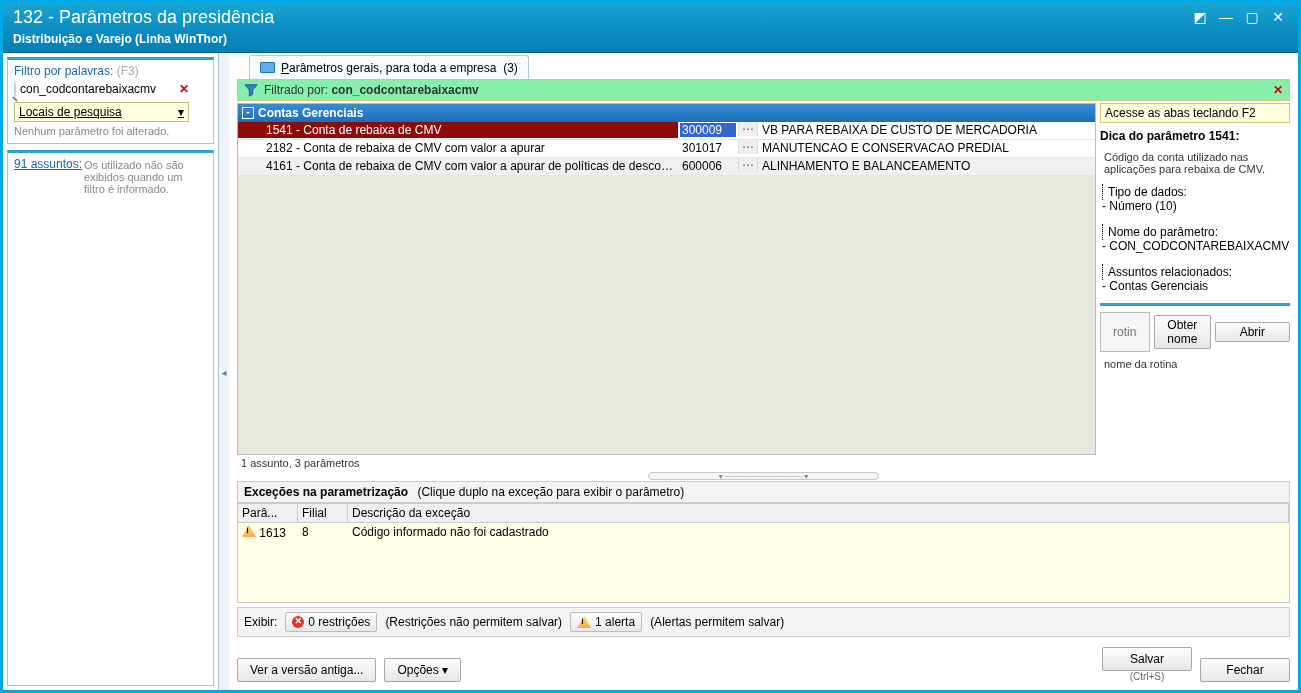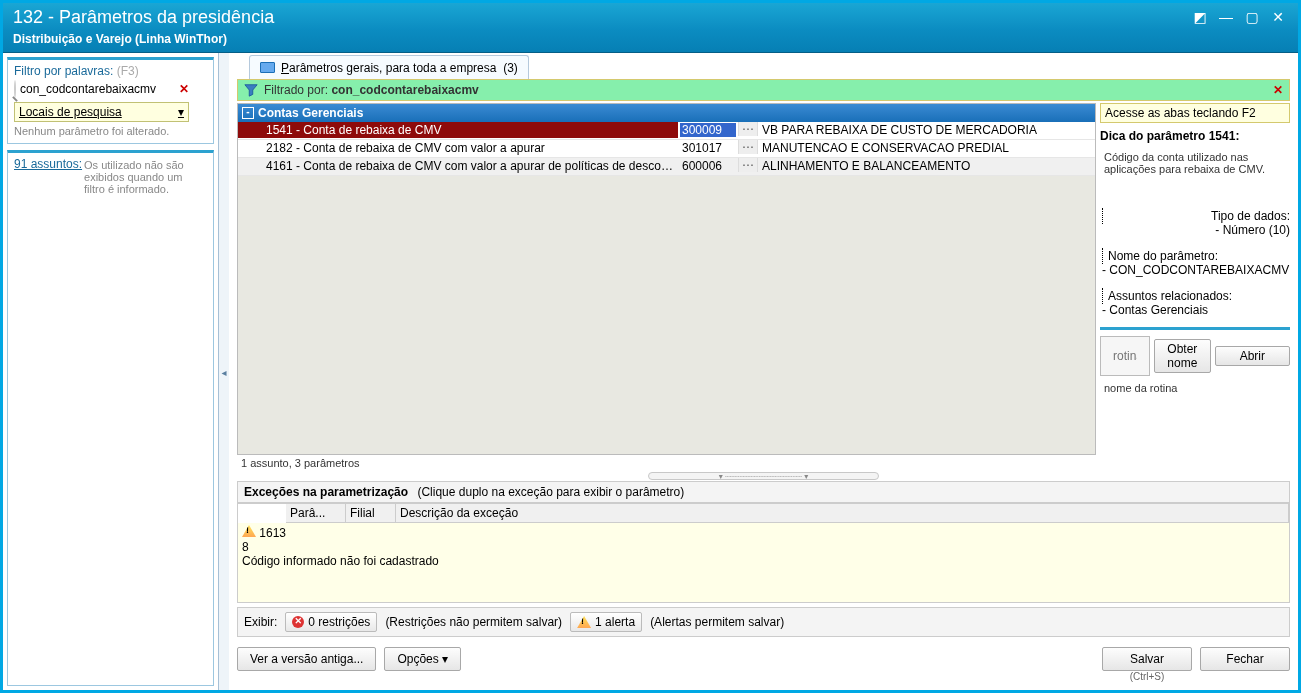--- a/index.html
+++ b/index.html
@@ -48,31 +48,31 @@
 .c2 .plain{padding-left:2px;}
 .c3{flex:0 0 20px;display:flex;align-items:center;justify-content:center;border-left:1px solid #ddd;border-right:1px solid #ddd;background:#eee;cursor:pointer;color:#555;}
 .c4{flex:1;padding:1px 4px;overflow:hidden;white-space:nowrap;text-overflow:ellipsis;}
 .gridbody{flex:1;background:#e8e8e1;overflow:auto;}
 .status1{padding:2px 4px;color:#333;font-size:11px;}
 .hsplitter{height:10px;display:flex;align-items:center;justify-content:center;cursor:ns-resize;}
 .hsplitter .grip{border:1px solid #c8c8c8;border-radius:4px;padding:0 70px;height:8px;display:flex;align-items:center;justify-content:center;font-size:8px;color:#888;background:#f4f4f4;}
 .exchdr{background:#f4f4f4;border:1px solid #ccc;padding:3px 6px;margin:0 8px;}
 .exchdr b{margin-right:6px;}
 .excgrid{border:1px solid #ccc;margin:0 8px 4px 8px;display:flex;flex-direction:column;height:100px;}
-.excgrid .hdr{display:flex;background:#f0f0f0;border-bottom:1px solid #ccc;margin-left:48px;}
+.excgrid .hdr{display:flex;background:#f0f0f0;border-bottom:1px solid #ccc;}
 .excgrid .hdr div{padding:2px 4px;border-right:1px solid #ccc;}
 .excgrid .body{flex:1;background:#ffffe8;}
-.excgrid .row{display:flex;padding:2px 0;flex-direction:column;}
+.excgrid .row{display:flex;padding:2px 0;}
 .excgrid .row div{padding:0 4px;}
 .warn{display:inline-block;width:14px;height:12px;background:linear-gradient(#ffe259,#ffa751);clip-path:polygon(50% 0,100% 100%,0 100%);position:relative;}
 .warn::after{content:"!";position:absolute;left:4px;top:0;font-size:9px;color:#000;font-weight:bold;}
 .exhibir{background:#f4f4f4;border:1px solid #ccc;margin:0 8px 6px 8px;padding:4px 6px;display:flex;align-items:center;gap:8px;}
 .btnchip{border:1px solid #bbb;background:linear-gradient(#fff,#e8e8e8);padding:2px 6px;display:flex;align-items:center;gap:4px;border-radius:2px;cursor:pointer;}
 .err{display:inline-block;width:12px;height:12px;border-radius:50%;background:#d33;color:#fff;text-align:center;line-height:11px;font-size:9px;font-weight:bold;}
-.bottombar{display:flex;padding:4px 8px 8px 8px;gap:8px;align-items:flex-start;}
+.bottombar{display:flex;padding:4px 8px 8px 8px;gap:8px;align-items:flex-end;}
 .btn{border:1px solid #a8a8a8;background:linear-gradient(#fdfdfd,#e6e6e6);padding:4px 12px;border-radius:2px;cursor:pointer;}
 .spacer{flex:1;}
 .rightp{width:190px;display:flex;flex-direction:column;gap:4px;}
 .yellowp{background:#ffffe0;border:1px solid #d4c96e;padding:2px 4px;}
 .infop{font-weight:bold;padding:2px 0;}
 .infotext{padding:2px 4px;color:#333;font-size:11px;}
 .meta{font-size:11px;padding-left:2px;}
 .meta .lbl{position:relative;padding-left:6px;}
 .meta .lbl::before{content:"";position:absolute;left:0;top:-1px;bottom:-1px;border-left:1px dotted #000;}
 .sep{border-top:3px solid #2ca2d0;margin-top:6px;padding-top:6px;display:flex;gap:4px;align-items:center;}
@@ -168,21 +168,21 @@
             </div>
             <div class="gridbody"></div>
           </div>
           <div class="status1">1 assunto, 3 parâmetros</div>
         </div>
 
         <div class="rightp">
           <div class="yellowp">Acesse as abas teclando F2</div>
           <div class="infop">Dica do parâmetro 1541:</div>
           <div class="infotext">Código da conta utilizado nas aplicações para rebaixa de CMV.</div>
-          <div class="meta" style="margin-top:28px;text-align:right;">
+          <div class="meta" style="margin-top:4px;">
             <div class="lbl">Tipo de dados:</div>
             <div> - Número (10)</div>
           </div>
           <div class="meta" style="margin-top:8px;">
             <div class="lbl">Nome do parâmetro:</div>
             <div> - CON_CODCONTAREBAIXACMV</div>
           </div>
           <div class="meta" style="margin-top:8px;">
             <div class="lbl">Assuntos relacionados:</div>
             <div> - Contas Gerenciais</div>

